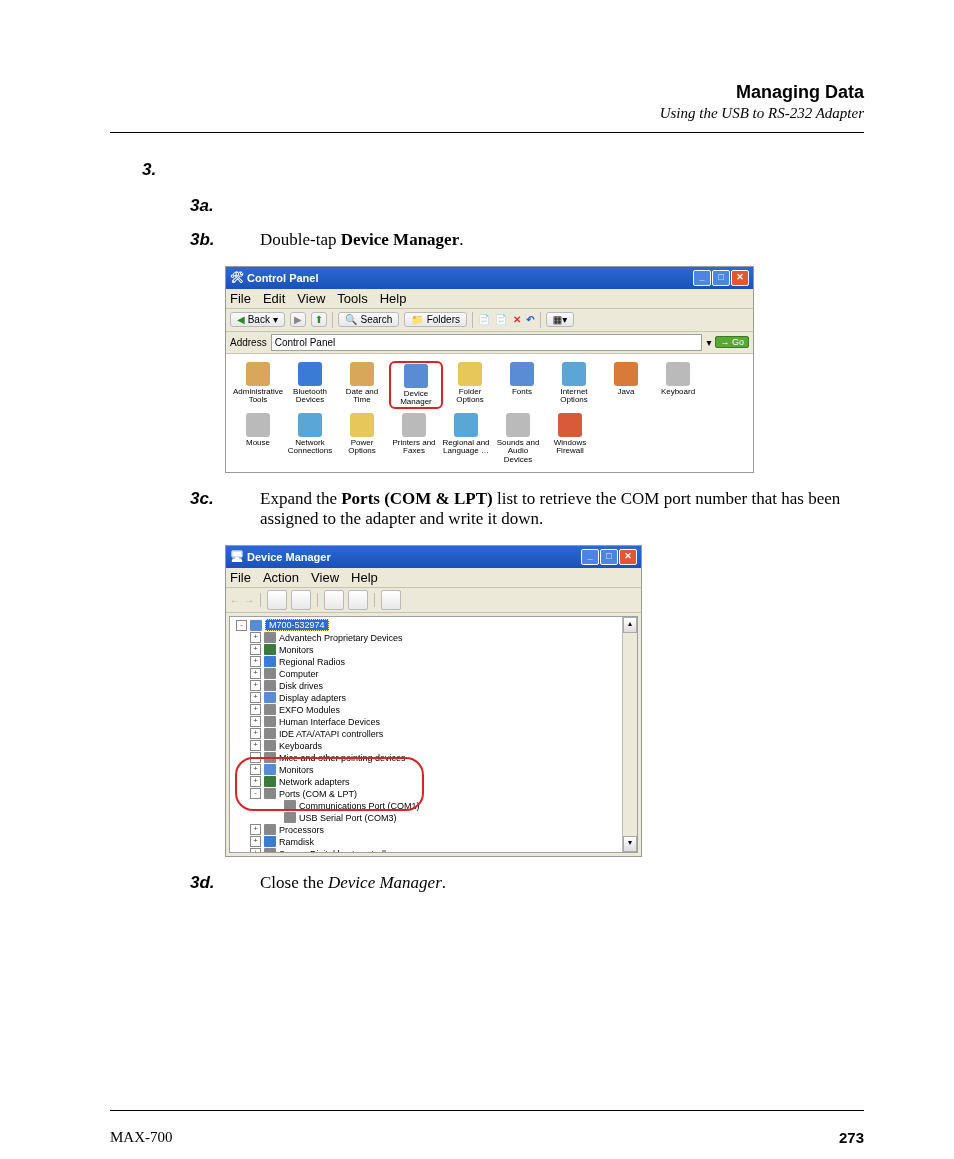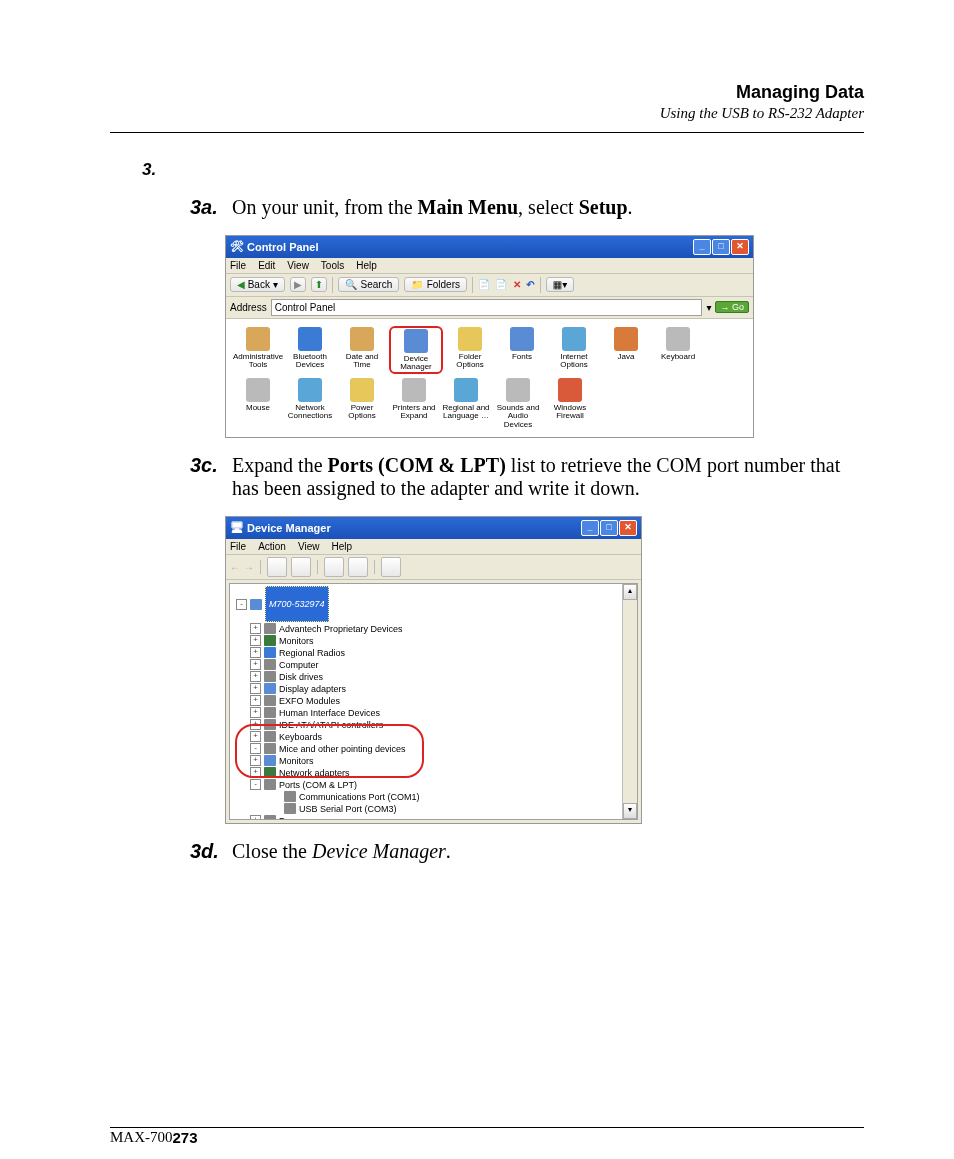--- a/index.html
+++ b/index.html
@@ -3,81 +3,84 @@
 <meta charset="utf-8">
 <style>
   body { margin:0; background:#fff; font-family:Georgia,'Times New Roman',serif; color:#000; }
   .page { width:954px; height:1159px; position:relative; box-sizing:border-box; padding:55px 90px 40px 110px;margin-top:27px; }
   .hdr { text-align:right; }
   .hdr-title { font-family:Arial,Helvetica,sans-serif; font-weight:bold; font-size:18px; }
   .hdr-sub { font-style:italic; font-size:15px; margin-top:2px; }
   .hrule { border:none; border-top:1px solid #000; margin:10px 0 26px 0; }
   .step { display:flex; margin-left:32px; font-size:17px; line-height:1.35; }
   .step-num { font-family:Arial,Helvetica,sans-serif; font-weight:bold; font-style:italic; width:38px; flex-shrink:0; }
-  .sub { display:flex; margin-left:80px; margin-top:14px; font-size:20px; }
+  .sub { display:flex; margin-left:80px; margin-top:14px; font-size:17px;gap:28px; }
   .sub-num { font-family:Arial,Helvetica,sans-serif; font-weight:bold; font-style:italic; width:42px; flex-shrink:0; }
   .b { font-weight:bold; }
   .i { font-style:italic; }
   .shot { margin:16px 0 16px 115px; border:1px solid #999; font-family:Tahoma,Arial,sans-serif; font-size:9px; color:#000; }
   
   .cp { width:527px; background:#ece9d8; }
   .titlebar { background:linear-gradient(#2a6ad6,#1b51b8); color:#fff; padding:3px 4px; display:flex; align-items:center; font-size:11px; font-weight:bold; }
   .titlebar .ttxt { flex:1; padding-left:3px; }
   .winbtns { display:flex; gap:1px; }
   .winbtn { width:16px; height:14px; border:1px solid #fff; border-radius:2px; font-family:Arial; font-size:9px; line-height:12px; text-align:center; }
   .winbtn.min{background:#4b86e2;} .winbtn.max{background:#4b86e2;} .winbtn.cls{background:#e25730;}
-  .menubar { background:#ece9d8; padding:2px 4px; font-size:10px; color:#000; display:flex; gap:12px; border-bottom:1px solid #c8c4b4;}
+  .menubar { background:#ece9d8; padding:2px 4px; font-size:13px; color:#000; display:flex; gap:12px; border-bottom:1px solid #c8c4b4;}
   .toolbar { background:#ece9d8; padding:3px 4px; display:flex; align-items:center; gap:5px; border-bottom:1px solid #c8c4b4; font-size:10px;}
   .tbtn { background:linear-gradient(#fafafa,#e8e8e8); border:1px solid #b9b9b9; border-radius:3px; padding:1px 6px; display:flex; align-items:center; gap:3px;}
   .addr { background:#ece9d8; padding:2px 4px; display:flex; align-items:center; gap:4px; border-bottom:1px solid #c8c4b4; font-size:10px;}
   .addr input { flex:1; border:1px solid #a0a0a0; height:15px; font-size:10px; padding:0 3px;}
   .gobtn { background:#5aa636; color:#fff; border:1px solid #3a7a22; border-radius:2px; font-size:9px; padding:0 4px;}
   .cp-body { background:#fff; padding:6px; display:flex; flex-wrap:wrap; gap:0; }
   .cp-item { width:50px; text-align:center; margin:2px 1px; font-size:8px; line-height:1.05; }
   .cp-item .ic { width:24px; height:24px; margin:0 auto 2px; border-radius:3px;}
   .cp-item.hl { border:2px solid #d22; border-radius:6px; padding-top:1px; margin-top:1px;}
   
   .dm { width:415px; background:#ece9d8; }
   .dm-tool { background:#ece9d8; padding:2px 4px; display:flex; align-items:center; gap:4px; border-bottom:1px solid #c8c4b4; font-size:10px;}
   .dm-tool .tb { width:18px; height:18px; border:1px solid #b9b9b9; background:linear-gradient(#fff,#e8e8e8); border-radius:2px;}
   .dm-body { background:#fff; border:1px solid #a0a0a0; margin:3px; height:235px; position:relative; overflow:hidden; font-size:9px;}
   .tree { padding:2px 2px 2px 6px;}
   .node { display:flex; align-items:center; gap:3px; padding:0.5px 0; }
   .exp { width:9px; height:9px; border:1px solid #888; font-size:8px; line-height:7px; text-align:center; color:#444; background:#fff; flex-shrink:0;}
   .nic { width:12px; height:11px; flex-shrink:0; border-radius:1px;}
-  .root .lbl { background:#2a6ad6; color:#fff; padding:12px 3px; border:1px dotted #ffea7a;font-style:italic;}
+  .root .lbl { background:#2a6ad6; color:#fff; padding:0 3px; border:1px dotted #ffea7a;}
   .lvl1 { margin-left:14px;}
   .lvl2 { margin-left:36px;}
   .redcirc { position:absolute; border:2px solid #d22; border-radius:18px; }
   .scroll { position:absolute; right:0; top:0; bottom:0; width:14px; background:#ece9d8; border-left:1px solid #bbb;}
   .scroll .ar { height:14px; background:linear-gradient(#fff,#ddd); border:1px solid #aaa; font-size:8px; text-align:center; line-height:12px;}
-  .footer { position:absolute; bottom:40px; left:110px; right:90px; border-top:1px solid #000; padding-top:1px; display:flex; font-size:15px;}
+  .footer { position:absolute; bottom:40px; left:110px; right:90px; border-top:1px solid #000; padding-top:18px; display:flex; justify-content:space-between; font-size:15px;}
   .footer .pg { font-weight:bold; font-family:Arial,Helvetica,sans-serif;}
 </style>
 </head>
 <body>
 <div class="page">
 
 <div class="hdr">
   <div class="hdr-title">Managing Data</div>
   <div class="hdr-sub">Using the USB to RS-232 Adapter</div>
 </div>
 <hr class="hrule">
 
 <div class="step">
   <div class="step-num">3.</div>
 </div>
 
 <div class="sub">
   <div class="sub-num">3a.</div>
+</div>
+
+<div class="sub">
+  <div class="sub-num">3b.</div>
   <div>
-    <span>On your unit, from the </span><span class="b">Main Menu</span><span>, select </span><span class="b">Setup</span><span>.</span>
-  </div>
-</div>
-
+    <span>Double-tap </span><span class="b">Device Manager</span><span>.</span>
+  </div>
+</div>
 
 <div class="shot cp">
   <div class="titlebar">
     <span>🛠</span>
     <span class="ttxt">Control Panel</span>
     <div class="winbtns">
       <div class="winbtn min">_</div>
       <div class="winbtn max">□</div>
       <div class="winbtn cls">✕</div>
     </div>
@@ -168,21 +171,21 @@
         <div class="cp-item">
           <div class="ic" style="background: rgb(90, 166, 214);"></div>
           <div>Network Connections</div>
         </div>
         <div class="cp-item">
           <div class="ic" style="background: rgb(231, 199, 90);"></div>
           <div>Power Options</div>
         </div>
         <div class="cp-item">
           <div class="ic" style="background: rgb(186, 186, 186);"></div>
-          <div>Printers and Expand</div>
+          <div>Printers and Faxes</div>
         </div>
         <div class="cp-item">
           <div class="ic" style="background: rgb(90, 166, 214);"></div>
           <div>Regional and Language …</div>
         </div>
         <div class="cp-item">
           <div class="ic" style="background: rgb(186, 186, 186);"></div>
           <div>Sounds and Audio Devices</div>
         </div>
         <div class="cp-item">

